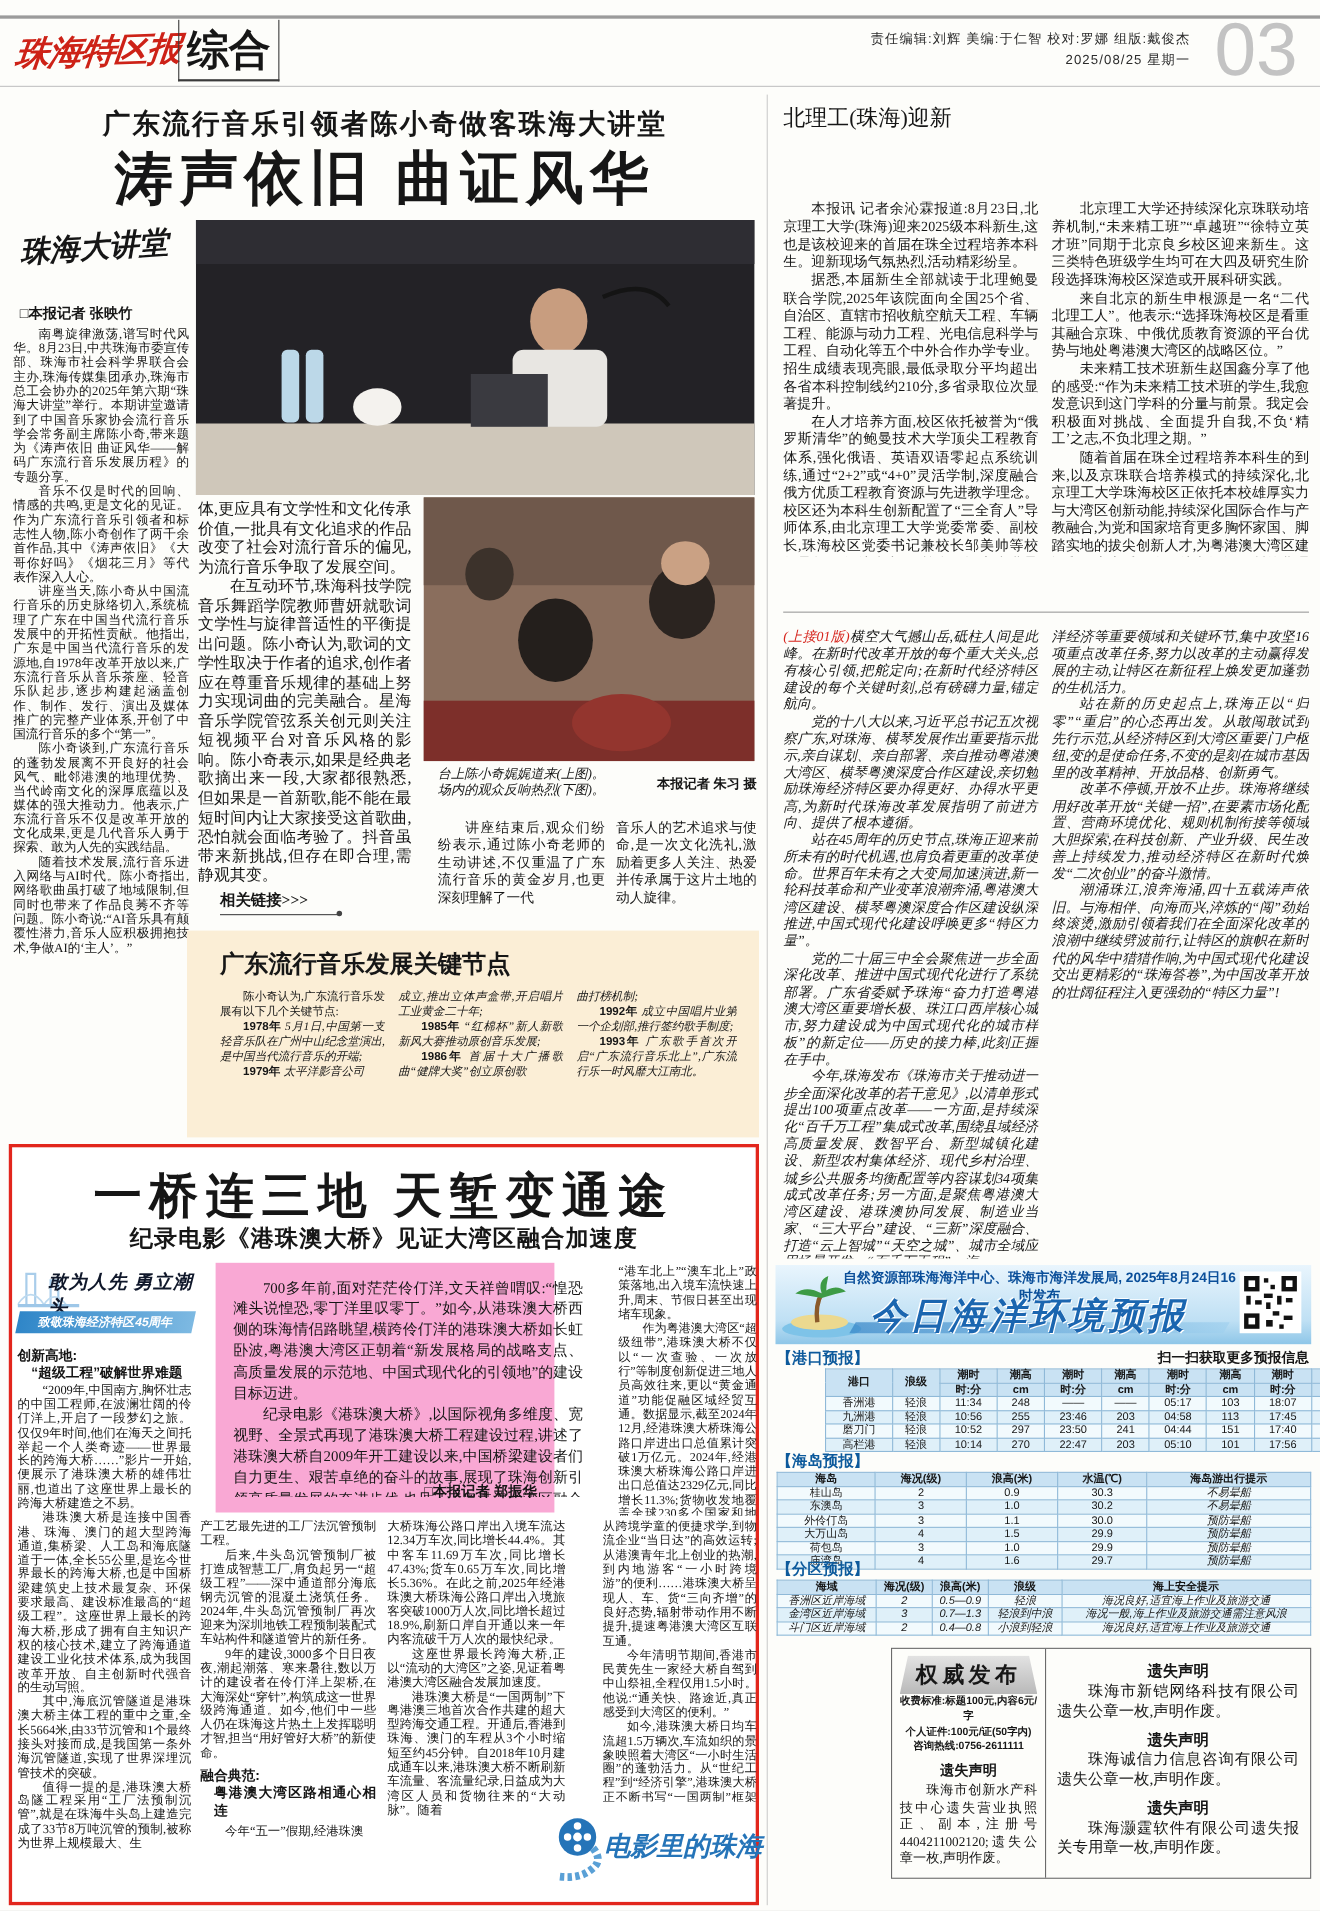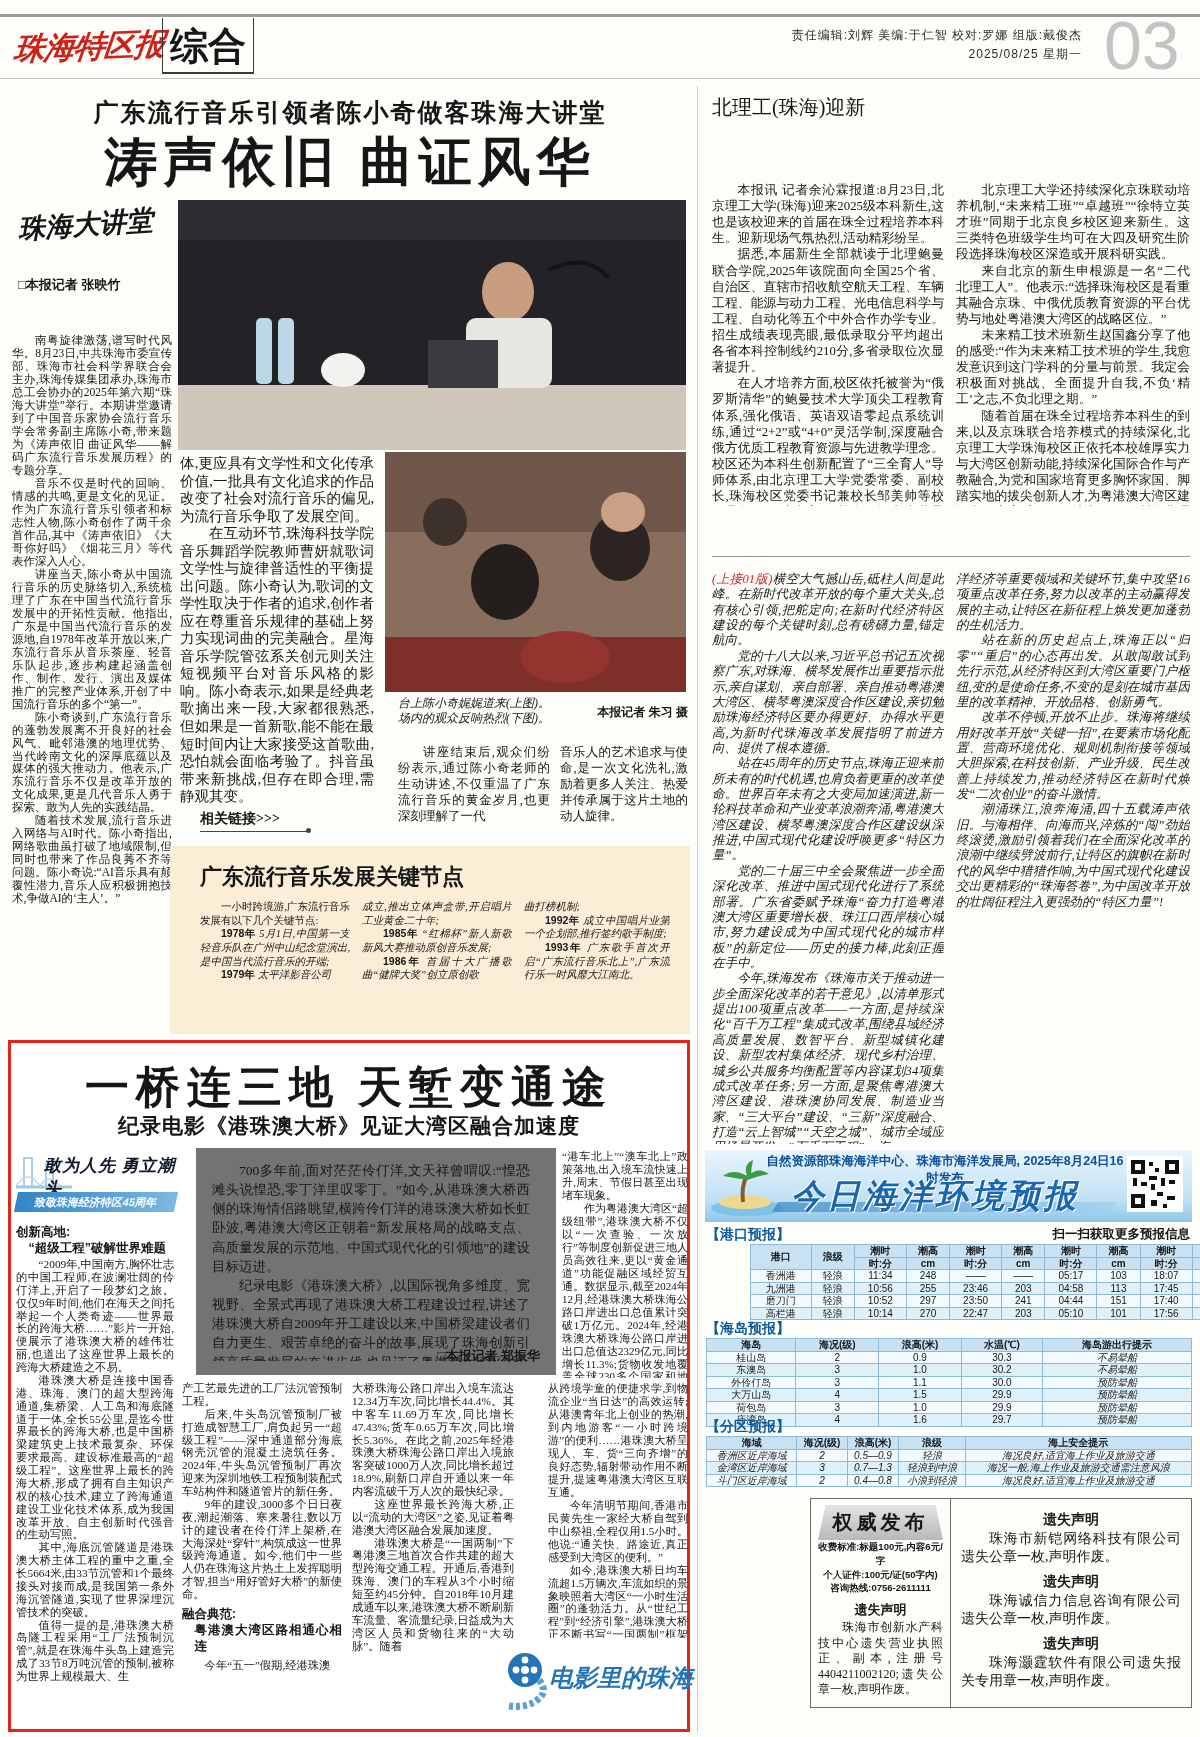--- a/index.html
+++ b/index.html
@@ -23,21 +23,21 @@
               border-bottom:2px solid #3a3a3a;text-align:center;font-weight:900;font-size:38px;line-height:56px;}
   .editors{right:118px;top:26px;text-align:right;font-size:12px;color:#2c2c2c;letter-spacing:1px;line-height:1.6;}
   .pagenum{left:1104px;top:6px;font-size:68px;color:#c3c3c3;font-family:"Liberation Sans",sans-serif;}
   .headrule{left:0;top:78px;width:1200px;height:1px;background:#c2c2c2;}
   .vrule{left:697px;top:86px;width:1px;height:1646px;background:#cccccc;}
   
   .lect-kicker{left:10px;top:96px;width:680px;text-align:center;font-weight:700;font-size:25px;letter-spacing:2px;}
   .lect-title{left:10px;top:127px;width:680px;text-align:center;font-weight:900;font-size:53px;letter-spacing:6px;}
   .lect-callig{left:18px;top:206px;width:155px;font-weight:900;font-style:italic;font-size:27px;transform:rotate(-4deg);}
   .lect-byline{left:18px;top:276px;font-weight:700;font-size:13px;}
-  .lect-col1{left:12px;top:298px;width:160px;height:702px;font-size:11.5px;line-height:1.13;margin-top:36px;}
+  .lect-col1{left:12px;top:298px;width:160px;height:702px;font-size:11.5px;line-height:1.13;}
   .lect-col2{left:180px;top:455px;width:194px;height:362px;font-size:14.5px;line-height:1.21;}
   .lect-col3{left:398px;top:744px;width:152px;height:84px;font-size:12.5px;line-height:1.28;}
   .lect-col4{left:560px;top:744px;width:128px;height:88px;font-size:12.5px;line-height:1.28;}
   .photo{border:0;}
   .caption{left:398px;top:696px;width:200px;font-size:12px;line-height:1.25;font-style:italic;}
   .credit{left:572px;top:704px;width:116px;text-align:right;font-weight:700;font-size:12px;font-family:"Liberation Sans",sans-serif;}
   .related{left:200px;top:810px;font-weight:700;font-size:14px;}
   .relline{left:200px;top:831px;width:108px;height:1px;background:#444;}
   .reldot{left:306px;top:828px;width:5px;height:5px;border-radius:50%;background:#444;}
   
@@ -57,21 +57,21 @@
   .br-subhead{font-family:"Liberation Sans",sans-serif;font-weight:800;font-size:12.5px;line-height:1.3;font-style:normal;}
   .sh1{left:16px;top:1224px;width:158px;}
   .sh-ind{padding-left:1em;}
   .br-col{font-size:11.3px;line-height:1.14;}
   .br-col1{left:16px;top:1258px;width:158px;height:466px;}
   .br-col2{left:182px;top:1382px;width:160px;height:342px;}
   .br-col3{left:352px;top:1382px;width:162px;height:342px;}
   .br-col4t{left:562px;top:1150px;width:126px;height:228px;font-size:11px;line-height:1.18;}
   .br-col4b{left:548px;top:1382px;width:140px;height:256px;font-size:11px;line-height:1.18;}
   .sh2{margin:5px 0 4px 0;}
-  .introbox{left:196px;top:1148px;width:360px;height:227px;background:#737373;}
+  .introbox{left:196px;top:1148px;width:308px;height:227px;background:#f9a8d4;}
   .intro-inner{position:absolute;left:16px;top:13px;width:318px;height:200px;font-size:13.5px;line-height:1.42;}
   .intro-byline{position:absolute;right:16px;bottom:10px;font-weight:700;font-size:13px;}
   .filmlogo{left:505px;top:1640px;width:182px;height:84px;}
   .film-text{position:absolute;left:44px;top:22px;font-weight:900;font-style:italic;font-size:24px;color:#2574b8;white-space:nowrap;}
   
   .bit-kicker{left:712px;top:94px;font-size:20px;}
   .bit-title{left:712px;top:120px;width:480px;font-family:"Liberation Sans",sans-serif;font-weight:900;font-size:29px;letter-spacing:1px;}
   .bit-col{font-size:12.8px;line-height:1.26;}
   .bit-col1{left:712px;top:182px;width:232px;height:324px;}
   .bit-col2{left:956px;top:182px;width:234px;height:324px;}
@@ -180,21 +180,21 @@
       <p class="para ni">音乐人的艺术追求与使命,是一次文化洗礼,激励着更多人关注、热爱并传承属于这片土地的动人旋律。</p>
     </div>
 
   <div class="abs related">相关链接&gt;&gt;&gt;</div>
   <div class="abs relline"></div>
   <div class="abs reldot"></div>
 
   <div class="abs timelinebox"></div>
   <div class="abs tl-title">广东流行音乐发展关键节点</div>
   <div class="abs tl-col tl-a just ovh kai">
-      <p class="para plain">一小时跨境游,广东流行音乐发展有以下几个关键节点:</p>
+      <p class="para plain">陈小奇认为,广东流行音乐发展有以下几个关键节点:</p>
       <p class="para"><b class="yr">1978年 </b>5月1日,中国第一支轻音乐队在广州中山纪念堂演出,是中国当代流行音乐的开端;</p>
       <p class="para"><b class="yr">1979年 </b>太平洋影音公司</p>
     </div>
   <div class="abs tl-col tl-b just ovh kai">
       <p class="para ni">成立,推出立体声盒带,开启唱片工业黄金二十年;</p>
       <p class="para"><b class="yr">1985年 </b>“红棉杯”新人新歌新风大赛推动原创音乐发展;</p>
       <p class="para"><b class="yr">1986年 </b>首届十大广播歌曲“健牌大奖”创立原创歌</p>
     </div>
   <div class="abs tl-col tl-c just ovh kai">
       <p class="para ni">曲打榜机制;</p>

